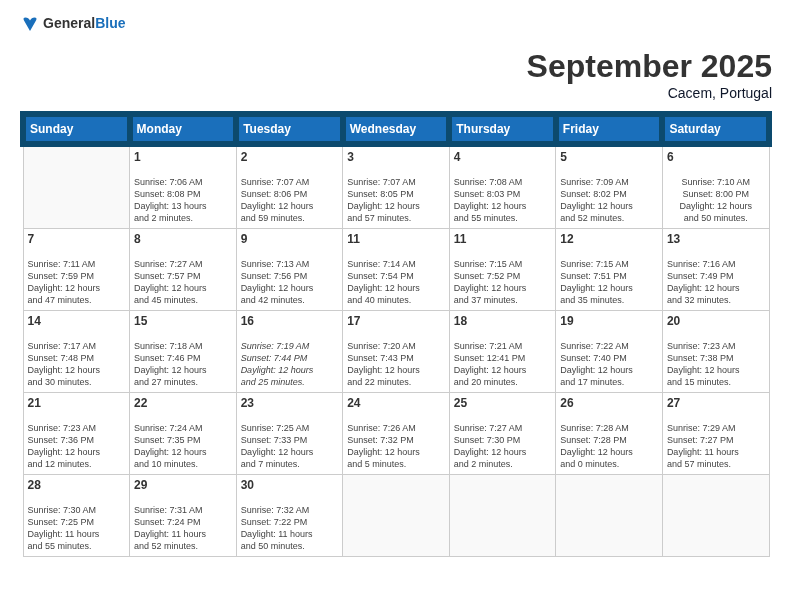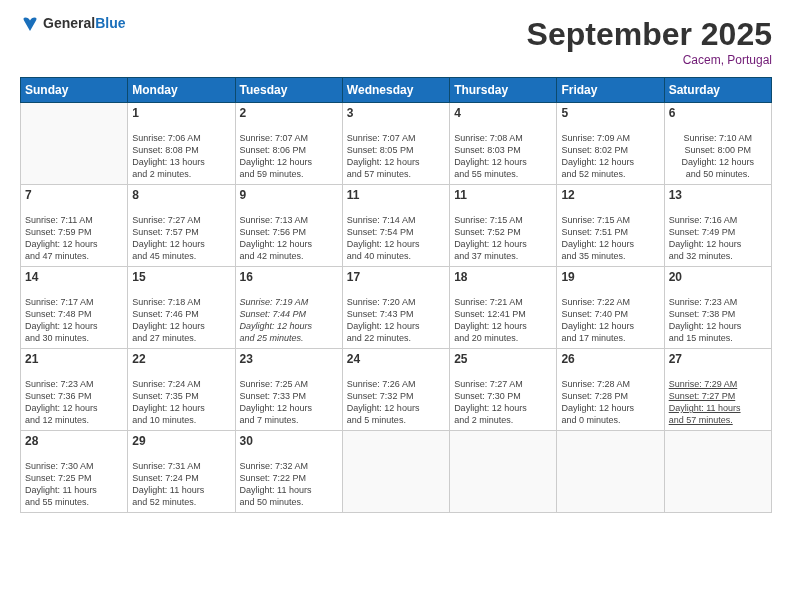--- a/index.html
+++ b/index.html
@@ -25,43 +25,44 @@
     .logo {
       display: flex;
     }
     .logo-icon {
       width: 18px;
       height: 18px;
       margin-left: 1px;
     }
     .title-block {
       text-align: right;
+      margin-top: 32px;
     }
     .month-title {
       font-size: 32px;
       font-weight: bold;
       color: #333;
     }
     .location {
-      font-size: 12px;
-      color: #701a75;
+      font-size: 14px;
+      color: #0f172a;
     }
     table {
       width: 100%;
       border-collapse: collapse;
       table-layout: fixed;
     }
     thead th {
       background: #1a6fbb;
       color: #fff;
       font-size: 12px;
       font-weight: bold;
       padding: 5px 4px;
       text-align: left;
-      border: 1px solid #0c4a6e;
+      border: 6px solid #0c4a6e;
     }
     tbody td {
       border: 1px solid #ccc;
       vertical-align: top;
       padding: 3px 4px;
       font-size: 9.5px;
       color: #333;
       height: 82px;
     }
     .day-number {
@@ -300,21 +301,21 @@
           </td>
           <td>
             <span class="day-number">26</span>
             <div class="day-info" style="white-space: pre-line;">Sunrise: 7:28 AM
 Sunset: 7:28 PM
 Daylight: 12 hours
 and 0 minutes.</div>
           </td>
           <td>
             <span class="day-number">27</span>
-            <div class="day-info" style="white-space: pre-line; text-decoration: underline;">Sunrise: 7:29 AM
+            <div class="day-info" style="white-space: pre-line;">Sunrise: 7:29 AM
 Sunset: 7:27 PM
 Daylight: 11 hours
 and 57 minutes.</div>
           </td>
         </tr>
         <tr>
           <td>
             <span class="day-number">28</span>
             <div class="day-info" style="white-space: pre-line;">Sunrise: 7:30 AM
 Sunset: 7:25 PM

